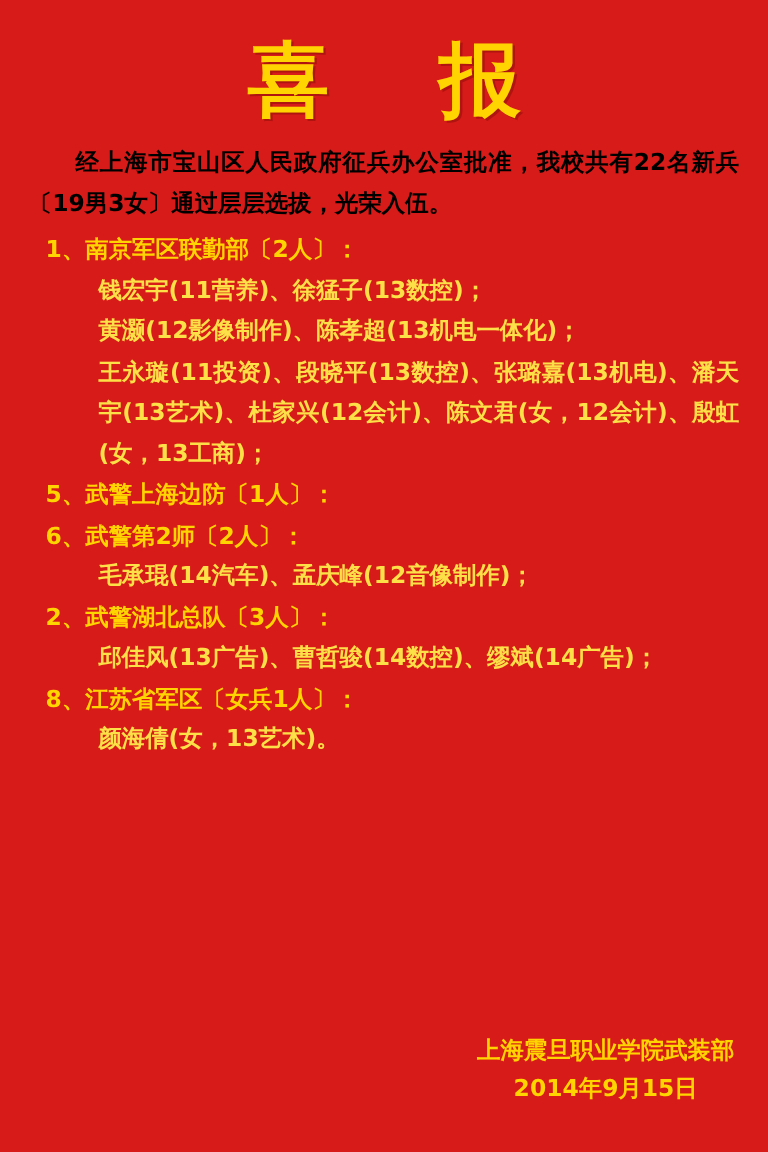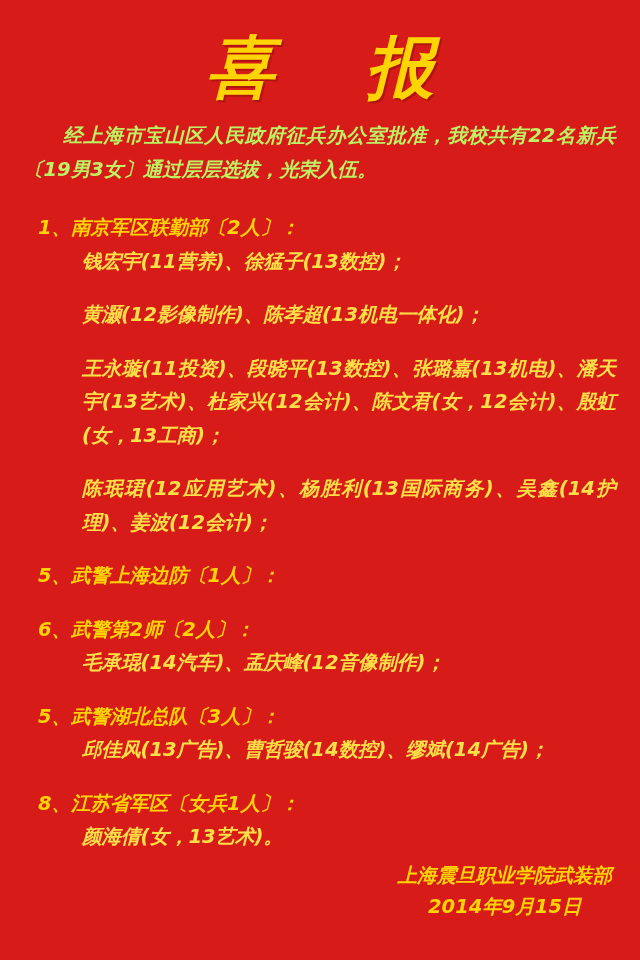--- a/index.html
+++ b/index.html
@@ -13,50 +13,48 @@
     font-family: "DejaVu Sans", "Liberation Sans", sans-serif;
     overflow: hidden;
   }
   .poster {
     position: relative;
     width: 640px;
     height: 960px;
     box-sizing: border-box;
     background: #d71b18;
     padding: 0 18px;
-    font-style: italic;
   }
   .title {
     text-align: center;
     color: #ffd400;
     font-family: "DejaVu Serif", "Liberation Serif", serif;
     font-weight: bold;
     font-size: 68px;
     letter-spacing: 34px;
     padding-top: 30px;
     padding-bottom: 10px;
     text-indent: 34px;
     line-height: 1.1;
     text-shadow: 2px 2px 0 #b01410;
   }
   .intro {
-    color: #bef264;
+    color: #000000;
     font-size: 19.5px;
     font-weight: bold;
     line-height: 1.75;
     text-align: justify;
     text-indent: 39px;
     padding: 4px 6px 2px 6px;
   }
   .sections {
     padding: 2px 6px 0 6px;
   }
   .section {
     margin-bottom: 1px;
-    margin-top: 20px;
   }
   .sec-head {
     color: #ffd400;
     font-size: 19.5px;
     font-weight: bold;
     line-height: 1.72;
     padding-left: 14px;
   }
   .sec-body {
     color: #fde047;
@@ -100,34 +98,33 @@
 
     <div class="section">
       <div class="sec-body">黄灏(12影像制作)、陈孝超(13机电一体化)；</div>
     </div>
 
     <div class="section">
       <div class="sec-body">王永璇(11投资)、段晓平(13数控)、张璐嘉(13机电)、潘天宇(13艺术)、杜家兴(12会计)、陈文君(女，12会计)、殷虹(女，13工商)；</div>
     </div>
 
     <div class="section">
-      <div class="sec-body">陈珉珺(12应用艺术)、杨胜利(13国际商务)、吴鑫(14护理)、姜波(12会计)；</div>
     </div>
 
     <div class="section">
       <div class="sec-head">5、武警上海边防〔1人〕：</div>
     </div>
 
     <div class="section">
       <div class="sec-head">6、武警第2师〔2人〕：</div>
       <div class="sec-body">毛承琨(14汽车)、孟庆峰(12音像制作)；</div>
     </div>
 
     <div class="section">
-      <div class="sec-head">5、武警湖北总队〔3人〕：</div>
+      <div class="sec-head">2、武警湖北总队〔3人〕：</div>
       <div class="sec-body">邱佳风(13广告)、曹哲骏(14数控)、缪斌(14广告)；</div>
     </div>
 
     <div class="section">
       <div class="sec-head">8、江苏省军区〔女兵1人〕：</div>
       <div class="sec-body">颜海倩(女，13艺术)。</div>
     </div>
 
   </div>
 

